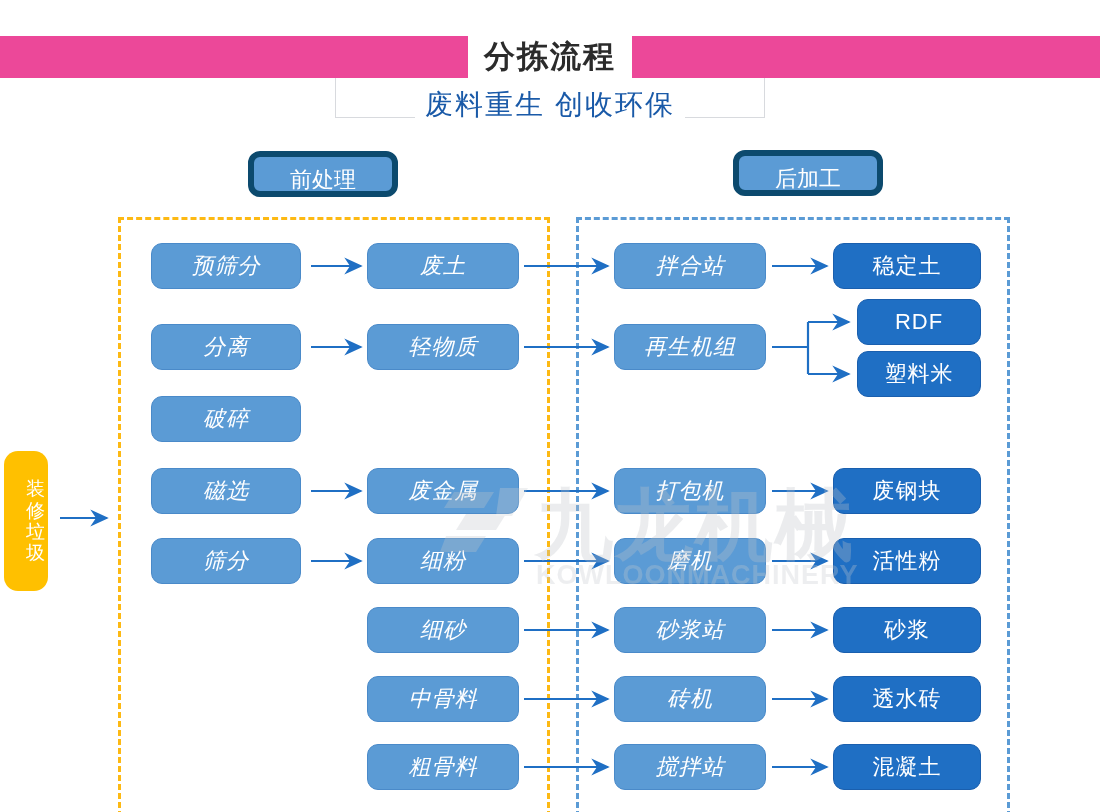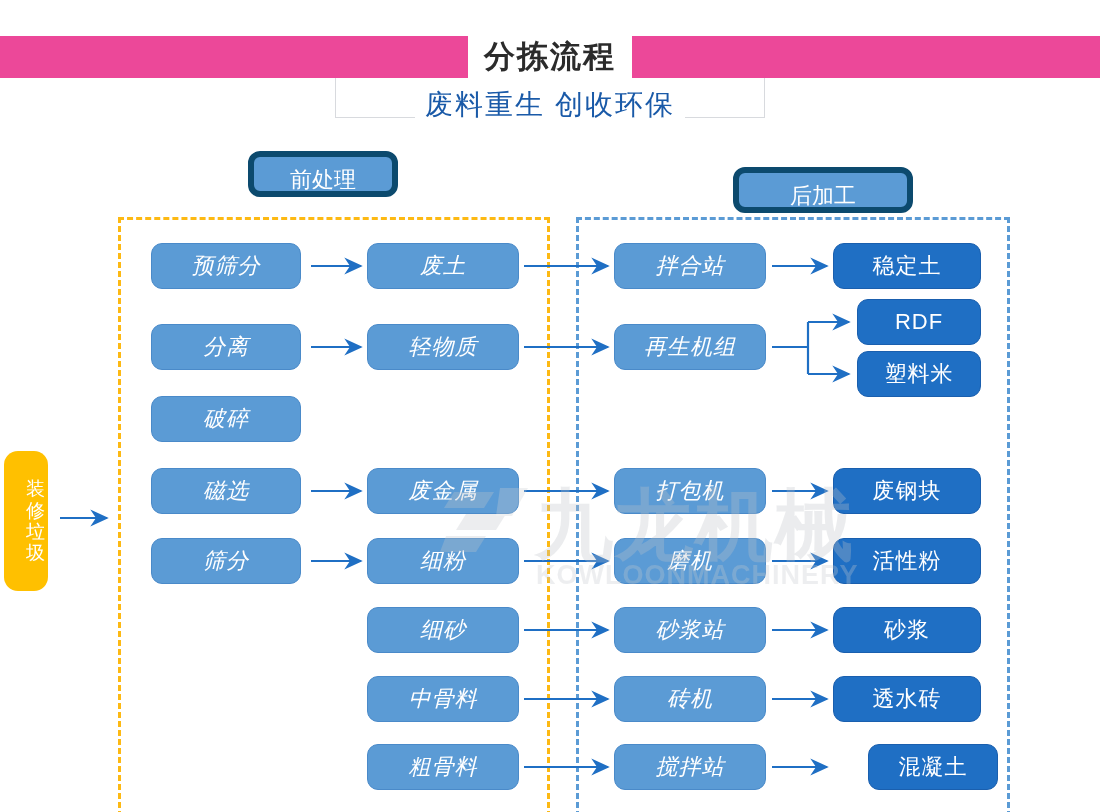--- a/index.html
+++ b/index.html
@@ -42,21 +42,21 @@
     position: absolute;
     height: 46px; line-height: 46px;
     border-radius: 12px;
     background: #5b9bd5;
     border: 6px solid #0c4a6e;
     color: #ffffff; font-size: 22px;
     text-align: center;
     z-index: 6;
   }
   #badge-pre  { left: 248px; top: 151px; width: 150px; }
-  #badge-post { left: 733px; top: 167px; width: 180px; }
+  #badge-post { left: 733px; top: 150px; width: 150px; }
 
   
   .group-frame { position: absolute; z-index: 2; }
   #frame-pre  { left: 118px; top: 217px; width: 432px; height: 600px;
                 border: 3px dashed #fdb913; }
   #frame-post { left: 576px; top: 217px; width: 434px; height: 600px;
                 border: 3px dashed #5b9bd5; }
 
   
   #input-node {
@@ -205,21 +205,21 @@
   <div class="node proc" style="left:614px; top:676px; width:152px;">砖机</div>
   <div class="node proc" style="left:614px; top:744px; width:152px;">搅拌站</div>
 
   <div class="node out" style="left:833px; top:243px; width:148px;">稳定土</div>
   <div class="node out" style="left:857px; top:299px; width:124px;">RDF</div>
   <div class="node out" style="left:857px; top:351px; width:124px;">塑料米</div>
   <div class="node out" style="left:833px; top:468px; width:148px;">废钢块</div>
   <div class="node out" style="left:833px; top:538px; width:148px;">活性粉</div>
   <div class="node out" style="left:833px; top:607px; width:148px;">砂浆</div>
   <div class="node out" style="left:833px; top:676px; width:148px;">透水砖</div>
-  <div class="node out" style="left:833px; top:744px; width:130px;margin-left:35px;">混凝土</div>
+  <div class="node out" style="left:833px; top:744px; width:148px;">混凝土</div>
 
   <div id="watermark">
     <svg class="wm-logo" viewBox="0 0 92 78">
       <path d="M14 10 L54 10 L44 26 L4 26 Z" fill="#c2c6cb"></path>
       <path d="M26 32 L66 32 L56 48 L16 48 Z" fill="#c2c6cb"></path>
       <path d="M6 54 L46 54 L36 70 L0 70 Z" fill="#c2c6cb"></path>
       <path d="M60 6 L88 6 L72 34 L56 34 Z" fill="#cbcfd3"></path>
     </svg>
     <div class="wm-cn">九龙机械</div>
     <div class="wm-en">KOWLOONMACHINERY</div>

